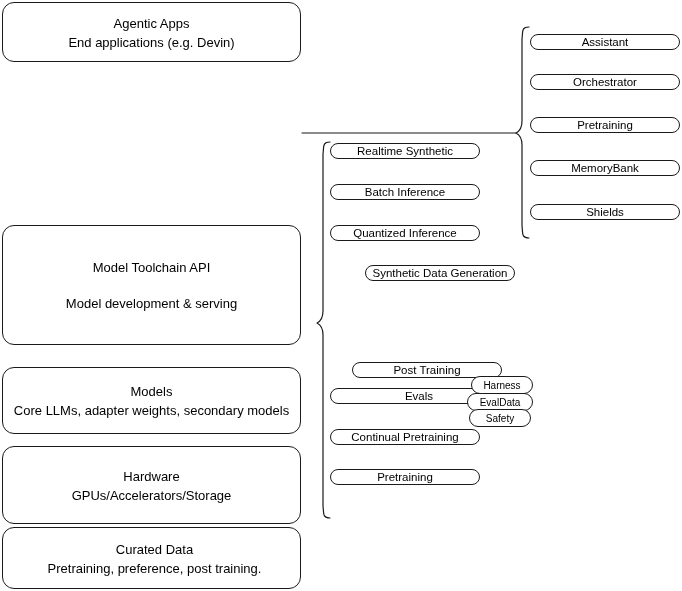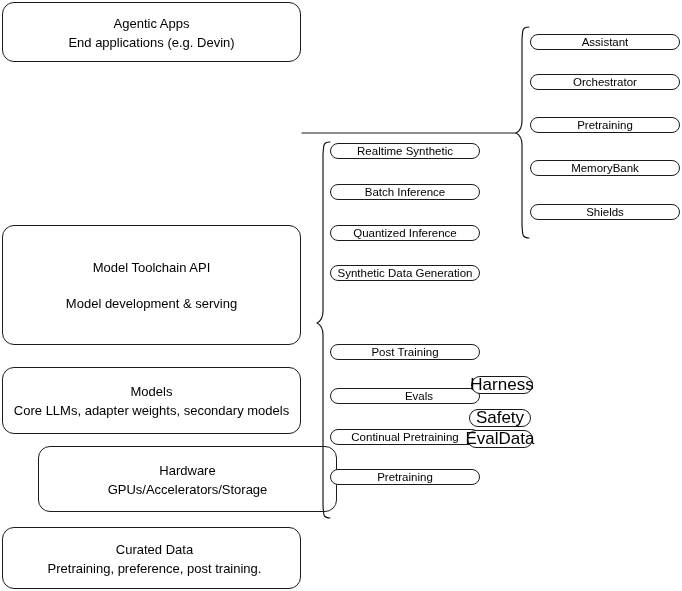--- a/index.html
+++ b/index.html
@@ -64,21 +64,21 @@
   .cap-mid { left: 330px; }
   .cap-right { left: 530px; }
 
   
   .pill {
     position: absolute;
     box-sizing: border-box;
     background: #ffffff;
     border: 1px solid #1a1a1a;
     border-radius: 999px;
-    font-size: 17px;
+    font-size: 10px;
     color: #000000;
     display: flex;
     align-items: center;
     justify-content: center;
     z-index: 6;
     height: 18px;
   }
 
   
   #wires {
@@ -133,42 +133,42 @@
   <div class="node layer" style="top:225px; height:120px;gap:17px;">
     <div class="title">Model Toolchain API</div>
     <div class="subtitle">Model development &amp; serving</div>
   </div>
 
   <div class="node layer" style="top:367px; height:67px;">
     <div class="title">Models</div>
     <div class="subtitle">Core LLMs, adapter weights, secondary models</div>
   </div>
 
-  <div class="node layer" style="top:446px; height:66px;margin-left:36px;">
+  <div class="node layer" style="top:446px; height:78px;">
     <div class="title">Hardware</div>
     <div class="subtitle">GPUs/Accelerators/Storage</div>
   </div>
 
   <div class="node layer" style="top:527px; height:62px;padding-left:16px;">
     <div class="title">Curated Data</div>
     <div class="subtitle">Pretraining, preference, post training.</div>
   </div>
 
   <div class="node cap cap-right" style="top:34px;">Assistant</div>
   <div class="node cap cap-right" style="top:74px;">Orchestrator</div>
   <div class="node cap cap-right" style="top:117px;">Pretraining</div>
   <div class="node cap cap-right" style="top:160px;">MemoryBank</div>
   <div class="node cap cap-right" style="top:204px;">Shields</div>
 
   <div class="node cap cap-mid" style="top:143px;">Realtime Synthetic</div>
   <div class="node cap cap-mid" style="top:184px;">Batch Inference</div>
   <div class="node cap cap-mid" style="top:225px;text-align:right;">Quantized Inference</div>
-  <div class="node cap cap-mid" style="top:265px;">Synthetic Data Generation</div>
-  <div class="node cap cap-mid" style="top:344px;">Post Training</div>
+  <div class="node cap cap-mid" style="top:265px;margin-left:35px;">Synthetic Data Generation</div>
+  <div class="node cap cap-mid" style="top:362px;margin-left:22px;">Post Training</div>
   <div class="node cap cap-mid" style="top:388px;padding-left:28px;">Evals</div>
   <div class="node cap cap-mid" style="top:429px;">Continual Pretraining</div>
   <div class="node cap cap-mid" style="top:469px;">Pretraining</div>
 
   <div class="pill" style="left:471px; top:376px; width:62px;">Harness</div>
-  <div class="pill" style="left:467px; top:393px; width:66px;margin-top:37px;">EvalData</div>
+  <div class="pill" style="left:467px; top:393px; width:66px;">EvalData</div>
   <div class="pill" style="left:469px; top:409px; width:62px;">Safety</div>
 
 </div>
 
 </body></html>

